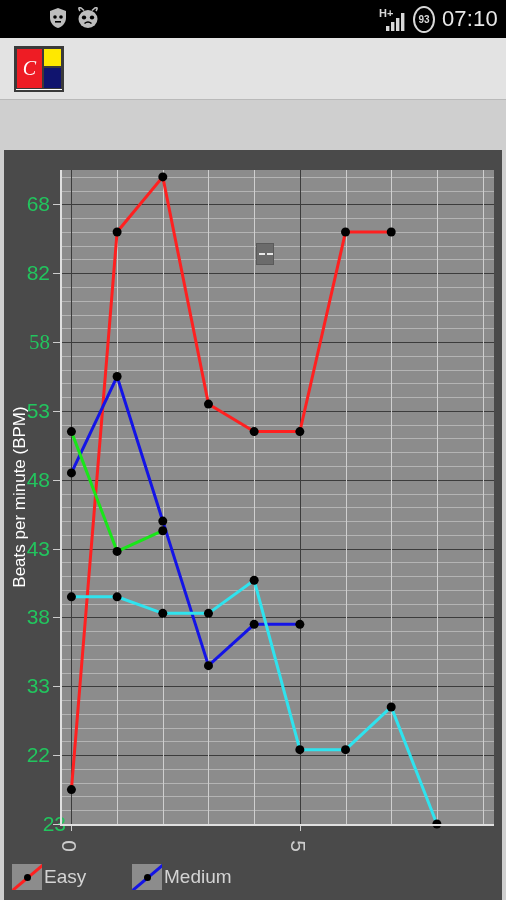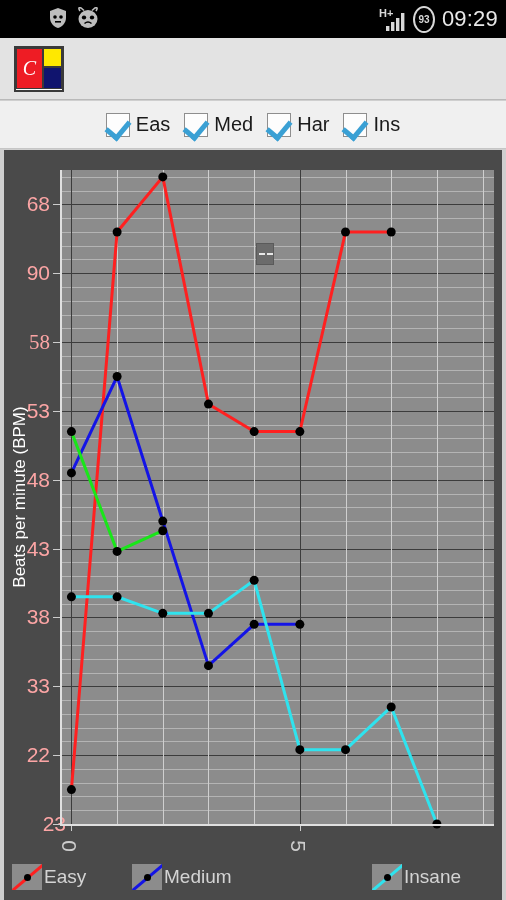--- a/index.html
+++ b/index.html
@@ -70,21 +70,21 @@
   }
   .plot {
     position:absolute; background:#8c8c8c;
   }
   .glineH { position:absolute; height:1px; left:0; right:0; background:#b4b4b4; }
   .glineH.major { background:#3c3c3c; }
   .glineV { position:absolute; width:1px; top:0; bottom:0; background:#cfcfcf; }
   .glineV.major { background:#3c3c3c; }
   .axisline { position:absolute; background:#e0e0e0; }
   .ytick {
-    position:absolute; right:0; text-align:right; font-size:21px; color:#fca5a5;
+    position:absolute; right:0; text-align:right; font-size:21px; color:#22c55e;
     transform:translateY(-50%); white-space:nowrap;
   }
   .ytickmark { position:absolute; height:1px; width:7px; background:#cdcdcd; }
   .xtick {
     position:absolute; font-size:21px; color:#cdcdcd;
     transform-origin:center center; white-space:nowrap;
   }
   .xtickmark { position:absolute; width:1px; height:7px; background:#cdcdcd; }
   .ylabel {
     position:absolute; color:#ffffff; font-size:17px;
@@ -142,52 +142,34 @@
         <svg width="26" height="24" viewBox="0 0 26 24" style="position:absolute;left:4px;top:2px;">
           <rect x="2" y="17" width="3.4" height="5" fill="#d8d8d8"></rect>
           <rect x="7" y="13" width="3.4" height="9" fill="#d8d8d8"></rect>
           <rect x="12" y="9" width="3.4" height="13" fill="#d8d8d8"></rect>
           <rect x="17" y="4" width="3.4" height="18" fill="#d8d8d8"></rect>
         </svg>
       </div>
       <div class="batt">
         <span>93</span>
       </div>
-      <div class="sb-clock">09:29</div>
+      <div class="sb-clock">07:10</div>
     </div>
   </div>
 
   <div class="actionbar">
     <div class="app-icon">
       <div class="q q1">
         <span>C</span>
       </div>
       <div class="q q2"></div>
       <div class="q q3"></div>
     </div>
   </div>
 
-  <div class="checkrow" id="checkrow">
-      <div class="cbitem">
-        <div class="cbbox checked"></div>
-        <span class="cblabel">Eas</span>
-      </div>
-      <div class="cbitem">
-        <div class="cbbox checked"></div>
-        <span class="cblabel">Med</span>
-      </div>
-      <div class="cbitem">
-        <div class="cbbox checked"></div>
-        <span class="cblabel">Har</span>
-      </div>
-      <div class="cbitem">
-        <div class="cbbox checked"></div>
-        <span class="cblabel">Ins</span>
-      </div>
-    </div>
 
   <div class="chartwrap">
     <div class="plot" id="plot" style="left: 56px; top: 20px; width: 434px; height: 654px;">
         <div class="glineH major" style="top: 654px;"></div>
         <div class="glineH" style="top: 640.232px;"></div>
         <div class="glineH" style="top: 626.463px;"></div>
         <div class="glineH" style="top: 612.695px;"></div>
         <div class="glineH" style="top: 598.926px;"></div>
         <div class="glineH major" style="top: 585.158px;"></div>
         <div class="glineH" style="top: 571.389px;"></div>
@@ -275,21 +257,21 @@
           <circle cx="376.89473684210526" cy="654" r="4.5" fill="#000"></circle>
         </svg>
       </div>
     <div class="ylabel" id="ylabel" style="transform: rotate(-90deg); left: -84px; top: 337px; width: 200px; text-align: center;">Beats per minute (BPM)</div>
     <div class="pan-widget" id="panw" style="left: 252.442px; top: 92.9726px;">
         <i></i>
         <i class="r"></i>
       </div>
   <div class="ytick" style="top: 54.4211px; right: 452px;">68</div>
       <div class="ytickmark" style="top: 54.4211px; left: 49px;"></div>
-      <div class="ytick" style="top: 123.263px; right: 452px;">90</div>
+      <div class="ytick" style="top: 123.263px; right: 452px;">82</div>
       <div class="ytickmark" style="top: 123.263px; left: 49px;"></div>
       <div class="ytick" style="top: 192.105px; right: 452px; font-family: Liberation Serif, serif;">58</div>
       <div class="ytickmark" style="top: 192.105px; left: 49px;"></div>
       <div class="ytick" style="top: 260.947px; right: 452px;">53</div>
       <div class="ytickmark" style="top: 260.947px; left: 49px;"></div>
       <div class="ytick" style="top: 329.789px; right: 452px; margin-left: 40px;">48</div>
       <div class="ytickmark" style="top: 329.789px; left: 49px;"></div>
       <div class="ytick" style="top: 398.632px; right: 452px;">43</div>
       <div class="ytickmark" style="top: 398.632px; left: 49px;"></div>
       <div class="ytick" style="top: 467.474px; right: 452px;">38</div>
@@ -316,22 +298,15 @@
         </div>
         <span class="lglabel">Medium</span>
       </div>
       <div class="lgitem" style="left: 8px;">
         <div class="lgswatch">
           <div class="ln" style="background: rgb(255, 32, 32);"></div>
           <div class="dot"></div>
         </div>
         <span class="lglabel">Easy</span>
       </div>
-      <div class="lgitem" style="left: 368px;">
-        <div class="lgswatch">
-          <div class="ln" style="background: rgb(47, 227, 238);"></div>
-          <div class="dot"></div>
-        </div>
-        <span class="lglabel">Insane</span>
-      </div>
     </div>
 
 </div>
 
 </body></html>

